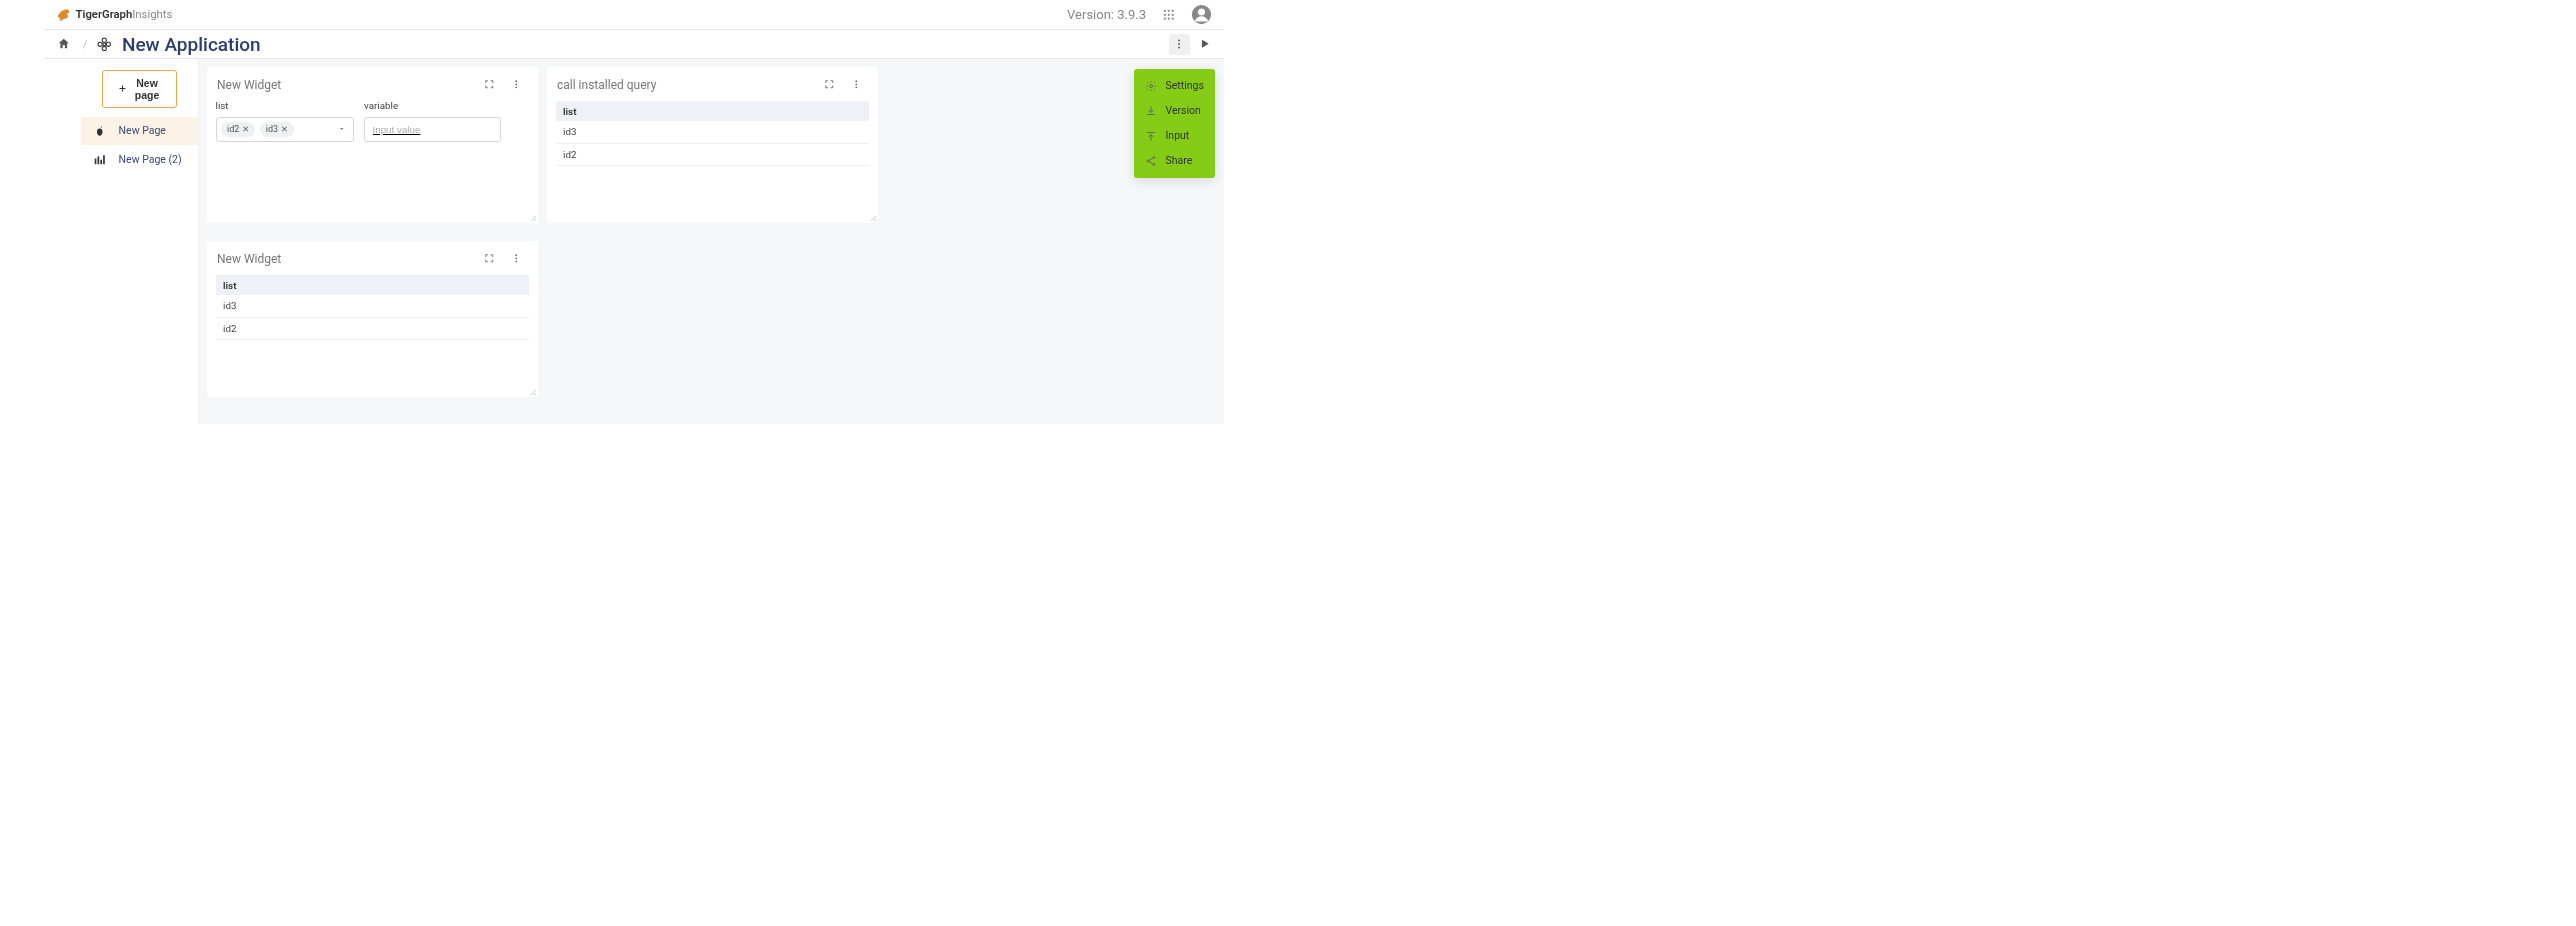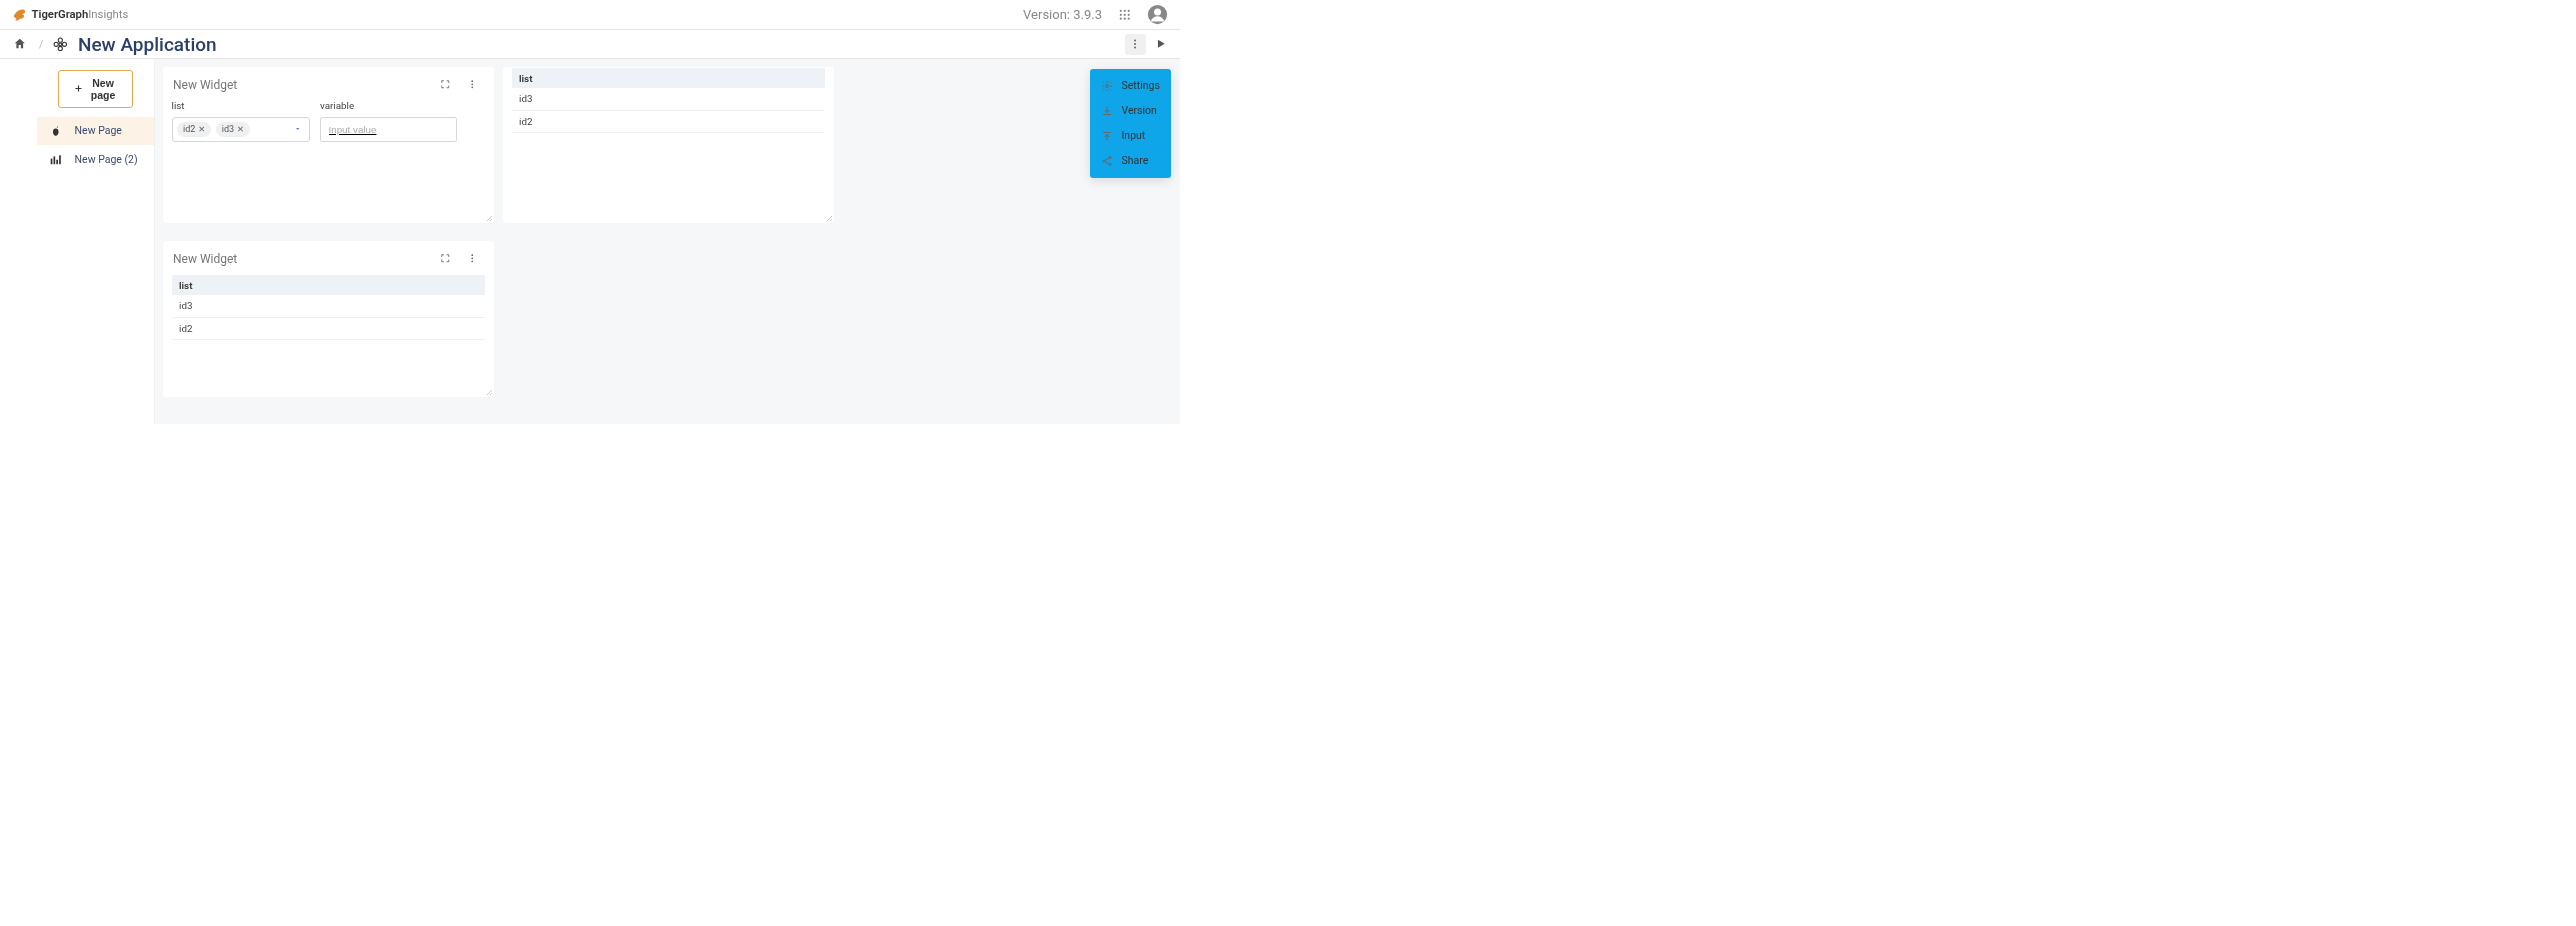--- a/index.html
+++ b/index.html
@@ -9,20 +9,21 @@
   color: #333;
   width: 2576px;
   height: 927px;
   overflow: hidden;
   transform-origin: top left;
 }
 .scale-wrapper {
   width: 1180px;
   height: 424px;
   position: relative;
+  margin-left: 44px;
 }
 
 
 .topbar {
   height: 30px;
   display: flex;
   align-items: center;
   padding: 0 12px;
   border-bottom: 0.8px solid #e5e5e5;
   justify-content: space-between;
@@ -180,21 +181,21 @@
   padding: 5.3px 7.5px;
   border-bottom: 0.8px solid #f0f0f0;
   color: #444;
 }
 
 
 .dropdown-menu {
   position: absolute;
   top: 35px;
   right: 0;
-  background: #0ea5e9;
+  background: #84cc16;
   box-shadow: 0 3px 12px rgba(0,0,0,0.12);
   border-radius: 3px;
   padding: 4.5px 0;
   min-width: 81px;
   z-index: 100;
 }
 .menu-item {
   display: flex; align-items: center; gap: 9px;
   padding: 6px 10.5px;
   font-size: 10.5px;
@@ -398,20 +399,37 @@
         </div>
       </div>
       <div class="resize-handle">
         <svg width="7.5" height="7.5" viewBox="0 0 10 10" stroke="#bbb">
               <path d="M2 10L10 2M6 10l4-4"></path>
             </svg>
       </div>
     </div>
 
     <div class="widget">
+      <div class="widget-header">
+        <span class="widget-title">call installed query</span>
+        <div class="widget-actions">
+          <span class="icon-btn">
+            <svg width="10.5" height="10.5" viewBox="0 0 24 24" fill="none" stroke="#666" stroke-width="2">
+                  <path d="M4 9V4h5M20 9V4h-5M4 15v5h5M20 15v5h-5"></path>
+                </svg>
+          </span>
+          <span class="icon-btn">
+            <svg width="10.5" height="10.5" viewBox="0 0 24 24" fill="#666">
+                  <circle cx="12" cy="5" r="2"></circle>
+                  <circle cx="12" cy="12" r="2"></circle>
+                  <circle cx="12" cy="19" r="2"></circle>
+                </svg>
+          </span>
+        </div>
+      </div>
       <div class="widget-body">
         <table class="list-table">
           <thead>
                 <tr>
                   <th>list</th>
                 </tr>
               </thead>
           <tbody>
             <tr>
                   <td>id3</td>

